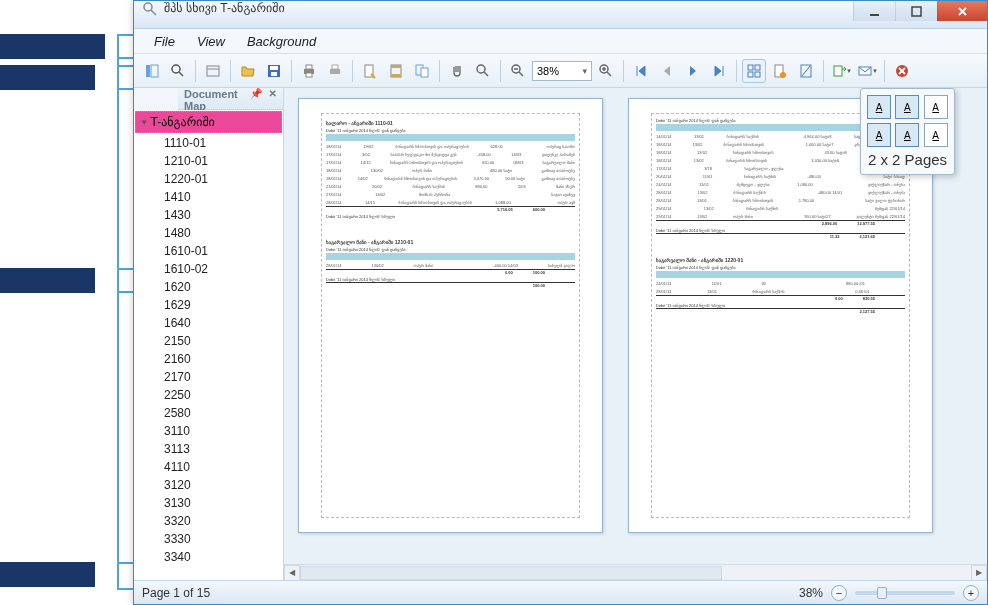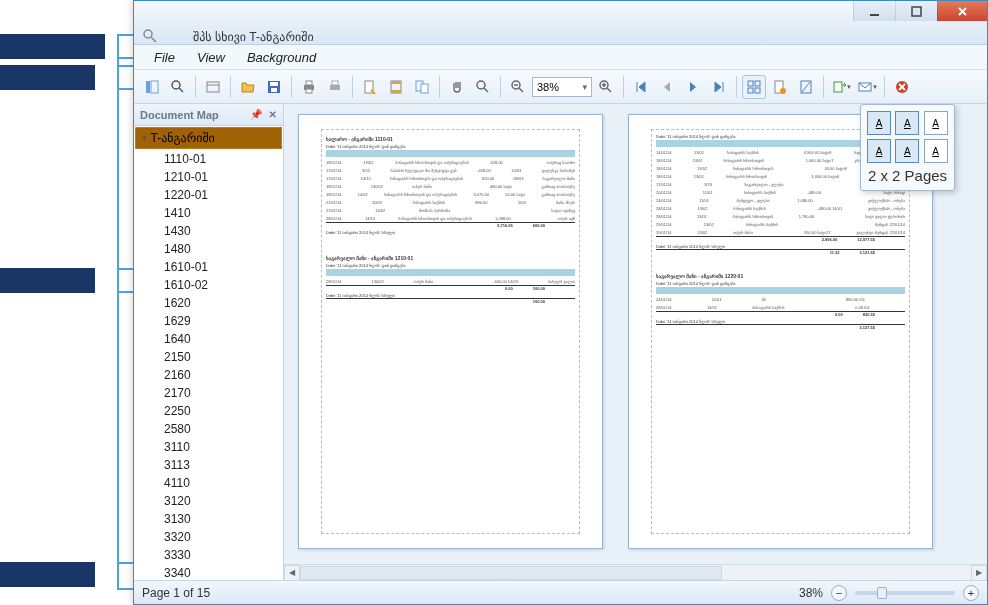--- a/index.html
+++ b/index.html
@@ -15,21 +15,21 @@
 .vline { position: absolute; left: 117px; top: 34px; width: 2px; height: 556px; background: #4da3e0; }
 .vbox1 { position: absolute; left: 117px; top: 34px; width: 18px; height: 25px; border: 2px solid #4da3e0; }
 .vbox2 { position: absolute; left: 117px; top: 65px; width: 18px; height: 25px; border: 2px solid #4da3e0; }
 .vbox3 { position: absolute; left: 117px; top: 562px; width: 18px; height: 28px; border: 2px solid #4da3e0; }
 .vbox4 { position: absolute; left: 117px; top: 268px; width: 18px; height: 25px; border: 2px solid #4da3e0; }
 
 
 .window { position: absolute; left: 133px; top: 0; width: 855px; height: 605px; border: 1px solid #3a8ac9; background: #fff; display: flex; flex-direction: column; box-shadow: 0 0 8px rgba(0,0,0,0.2); }
 
 
-.titlebar { height: 44px; background: linear-gradient(#f5f9fd, #d8e6f5); display: flex; align-items: flex-end; padding-left: 8px; border-bottom: 1px solid #bcd1e6; position: relative; gap: 29px; }
+.titlebar { height: 28px; background: linear-gradient(#f5f9fd, #d8e6f5); display: flex; align-items: flex-start; padding-left: 8px; border-bottom: 1px solid #bcd1e6; position: relative; }
 .titlebar .title-icon { width: 16px; height: 16px; margin-right: 6px; display: flex; align-items: center; justify-content: center; color: #666; font-size: 12px; }
 .titlebar .title-text { font-size: 12px; color: #333; }
 .win-controls { position: absolute; right: 0; top: 0; display: flex; }
 .win-btn { width: 42px; height: 20px; display: flex; align-items: center; justify-content: center; border-left: 1px solid rgba(0,0,0,0.1); background: linear-gradient(#e8eff7, #d0dfef); }
 .win-btn.close { background: linear-gradient(#e67a5a, #c94530); width: 50px; border-top-right-radius: 0; }
 .win-btn svg { width: 11px; height: 11px; }
 
 
 .menubar { height: 25px; background: #f3f8fd; border-bottom: 1px solid #d3e1ef; display: flex; align-items: center; padding-left: 10px; gap: 2px; }
 .menubar .menu-item { padding: 3px 10px; font-size: 13px; color: #222; cursor: default; font-style: italic; }
@@ -41,24 +41,24 @@
 .zoom-box { width: 60px; height: 20px; border: 1px solid #a5b9cd; background: #fff; font-size: 11px; padding: 0 4px; display: flex; align-items: center; justify-content: space-between; }
 .zoom-box::after { content: "▾"; font-size: 9px; color: #666; }
 
 .icon-svg { width: 16px; height: 16px; }
 
 
 .content { flex: 1; display: flex; overflow: hidden; background: #e8f0f8; position: relative; }
 
 
 .docmap { width: 150px; background: #f2f6fa; border-right: 1px solid #c5d6e8; display: flex; flex-direction: column; }
-.docmap-header { height: 22px; background: linear-gradient(#eef4fa, #dde9f4); border-bottom: 1px solid #c5d6e8; display: flex; align-items: center; padding: 0 6px; font-size: 11px; font-weight: bold; color: #6a7a8a; justify-content: space-between; }
+.docmap-header { height: 22px; background: linear-gradient(#eef4fa, #dde9f4); border-bottom: 1px solid #c5d6e8; display: flex; padding: 0 6px; font-size: 11px; font-weight: bold; color: #6a7a8a; justify-content: space-between; margin-left: 44px; }
 .docmap-header .hdr-icons { display: flex; gap: 6px; font-size: 10px; color: #6a7a8a; }
 .docmap-tree { flex: 1; overflow-y: auto; background: #fff; font-size: 12px; }
-.tree-root { padding: 3px 6px; background: #a16207; border: 1px dotted #7aa5d0; margin: 1px; display: flex; align-items: center; gap: 4px; }
+.tree-root { padding: 3px 6px; background: #ec4899; border: 1px dotted #7aa5d0; margin: 1px; display: flex; align-items: center; gap: 4px; }
 .tree-root::before { content: "▾"; font-size: 9px; color: #555; }
 .tree-item { padding: 2px 6px 2px 30px; color: #222; cursor: default; white-space: nowrap; }
 .docmap-tree::-webkit-scrollbar { width: 16px; }
 .docmap-tree::-webkit-scrollbar-track { background: #eef2f6; }
 .docmap-tree::-webkit-scrollbar-thumb { background: #cdd9e5; border: 1px solid #b6c5d4; }
 .docmap-tree::-webkit-scrollbar-button { height: 16px; background: #eef2f6; border: 1px solid #cdd9e5; }
 
 
 .preview { flex: 1; position: relative; overflow: auto; padding: 10px 14px; }
 .pages { display: flex; gap: 25px; }

